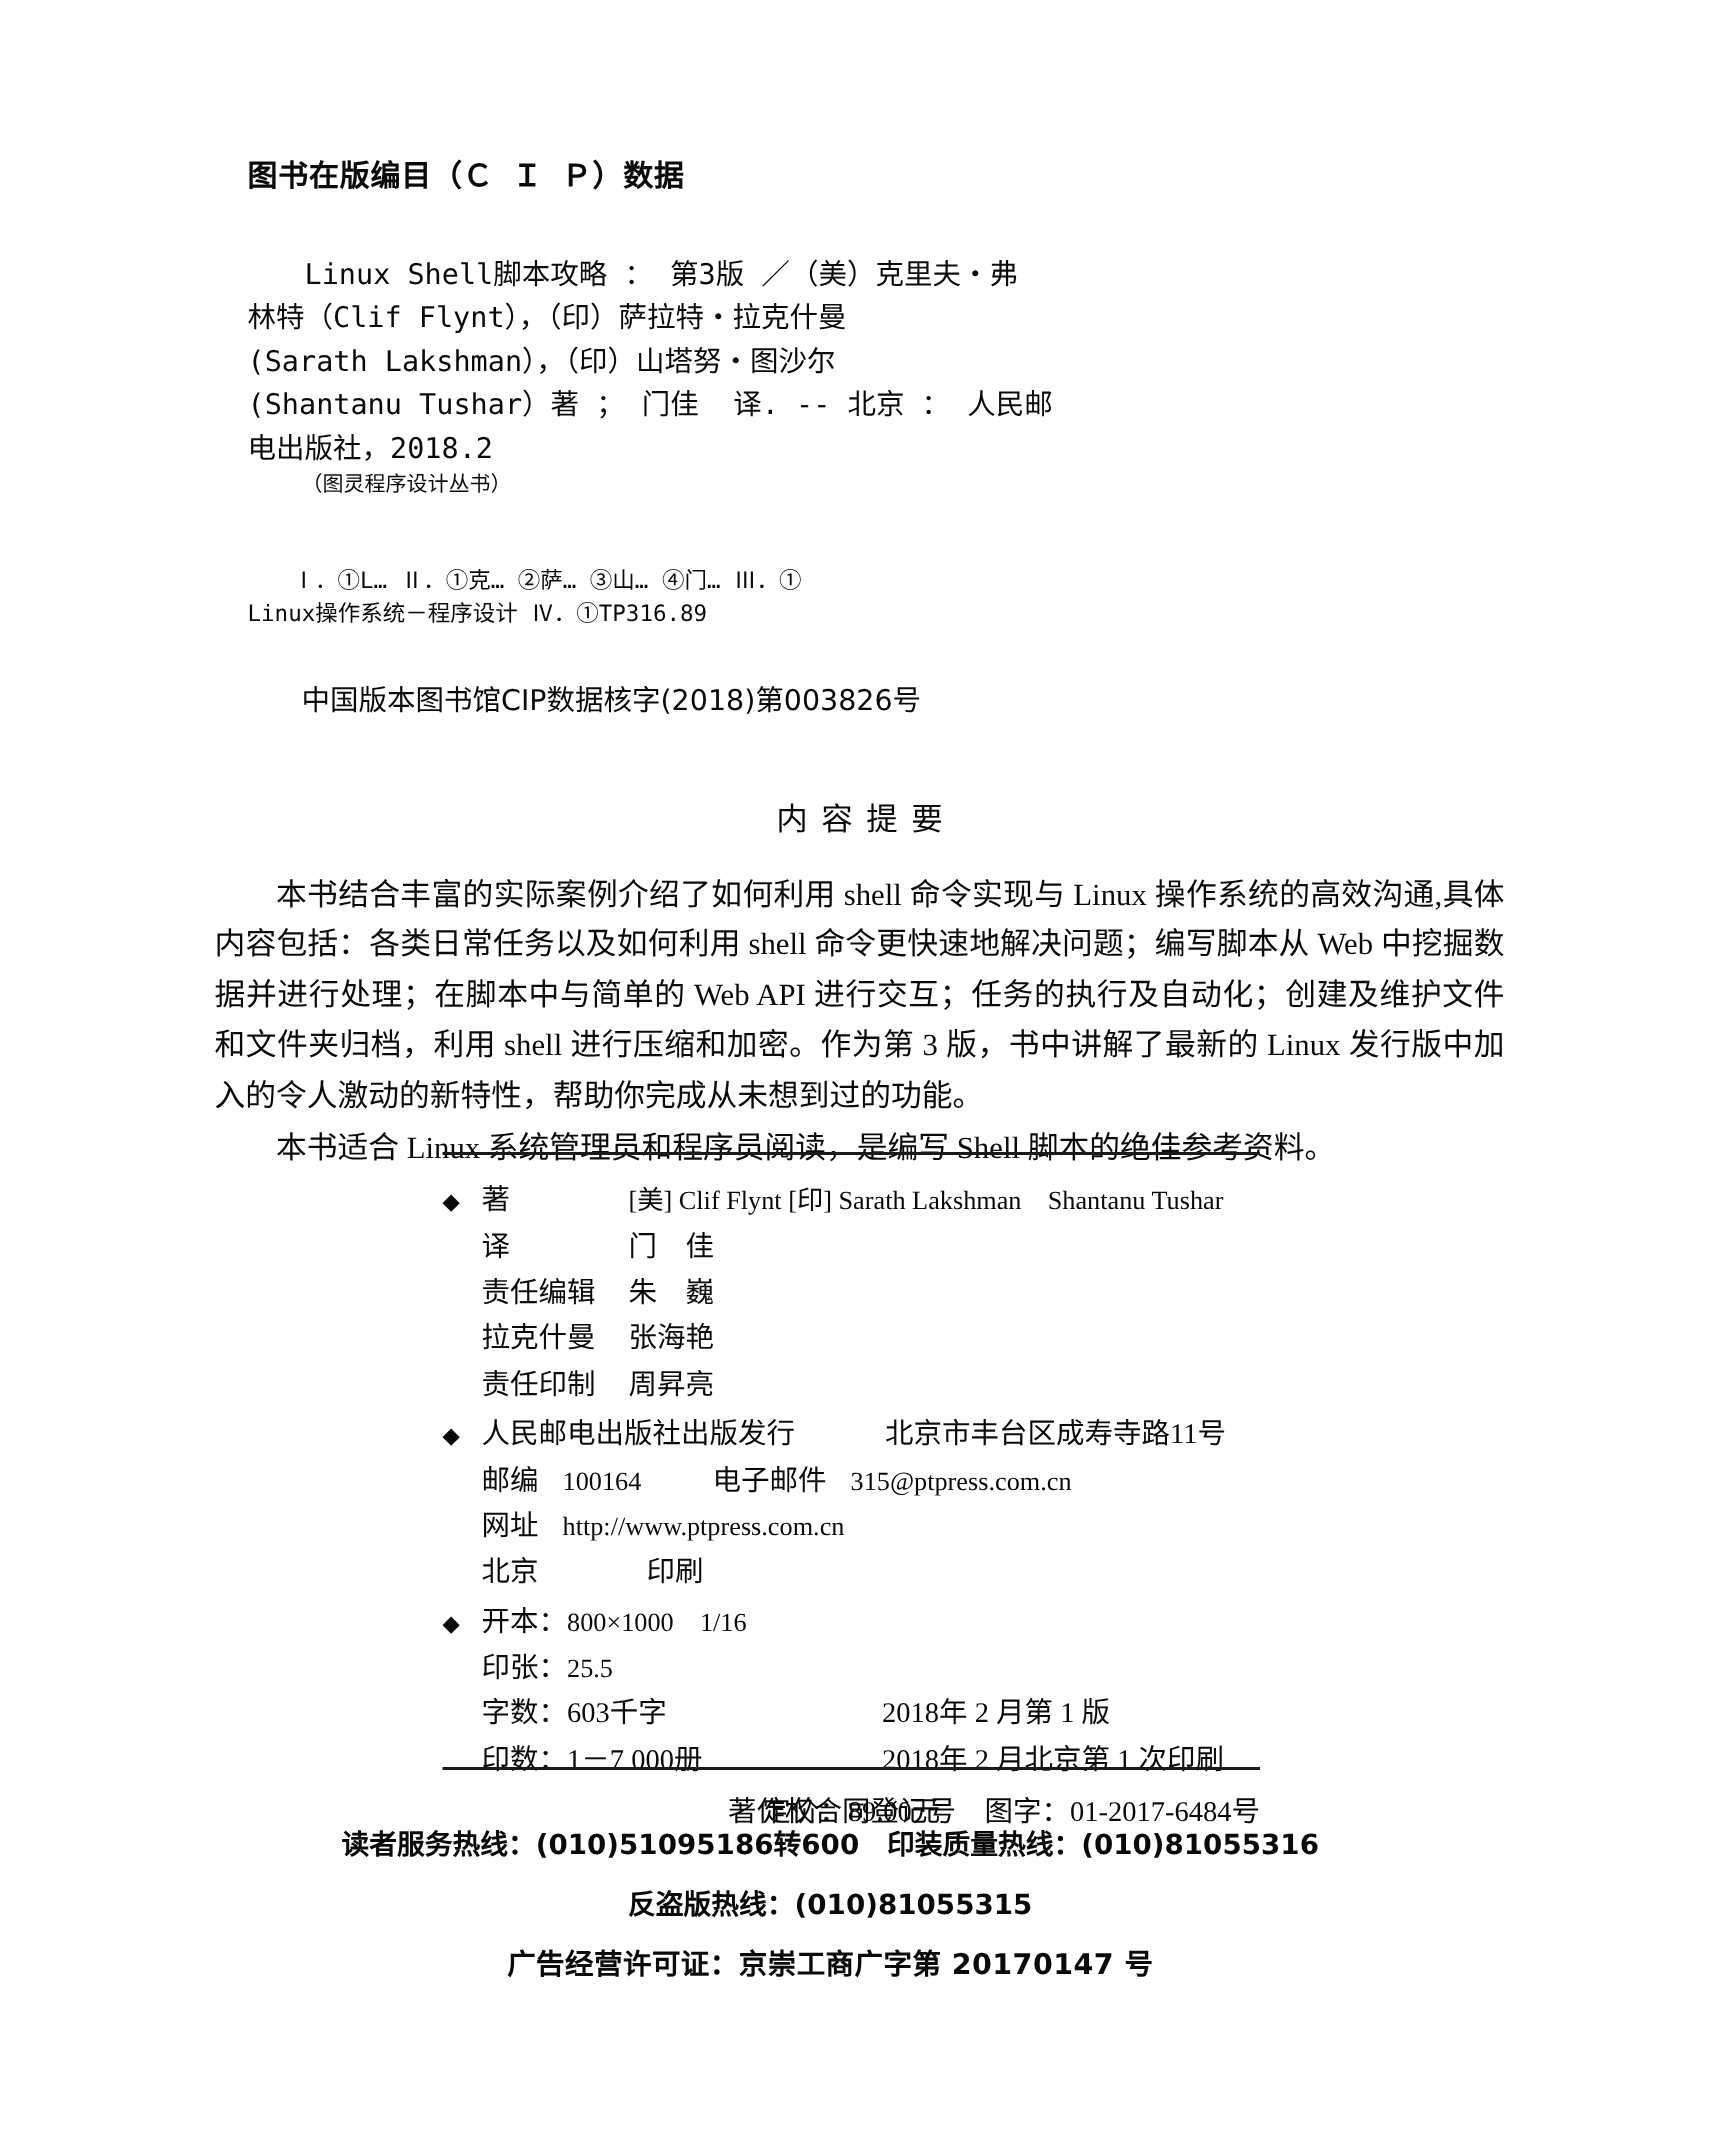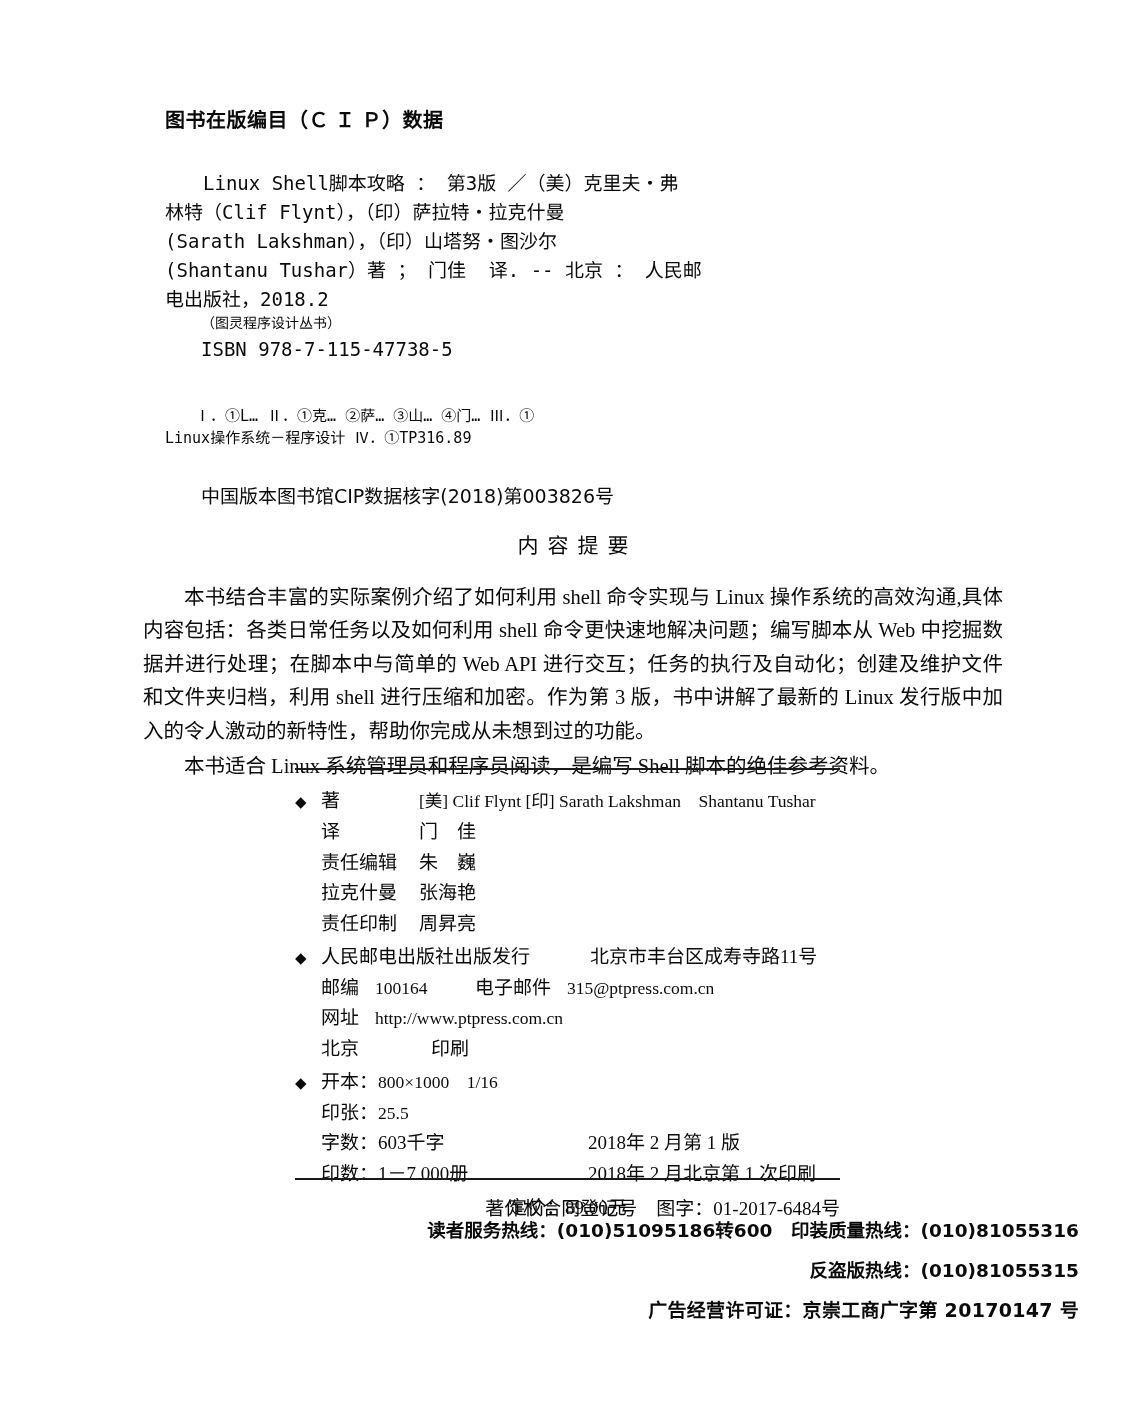--- a/index.html
+++ b/index.html
@@ -23,21 +23,21 @@
   }
 
   
   .cip-block {
     position: absolute;
     left: 165px;
     top: 107px;
     width: 760px;
   }
   .cip-heading {
-    font-family: Liberation Sans, sans-serif;
+    font-family: Liberation Mono, monospace;
     font-weight: bold;
     font-size: 20px;
     letter-spacing: 0.5px;
     line-height: 1.3;
     margin: 0 0 36px 0;
     white-space: pre;
   }
   .cip-body {
     font-family: "DejaVu Sans Mono", "Liberation Mono", monospace;
     font-size: 19px;
@@ -180,24 +180,24 @@
     width: 545px;
   }
   .price-line {
     text-align: center;
     font-family: "Liberation Serif", "DejaVu Serif", serif;
     font-size: 19px;
     margin-top: 12px;
   }
   .hotlines {
     position: absolute;
-    left: 0;
+    left: 14px;
     top: 1222px;
     width: 1079px;
-    text-align: right;
+    text-align: center;
     font-family: "DejaVu Sans", "Liberation Sans", sans-serif;
     font-weight: bold;
     font-size: 18.5px;
     line-height: 1;
   }
   .hotline-row { margin-bottom: 21px; }
   .hotline-row:last-child { margin-bottom: 0; }
   .hotline-row.ad { font-size: 19px; letter-spacing: 0.3px; }
 </style>
 </head>
@@ -206,21 +206,20 @@
 <div class="page">
 
   <section class="cip-block">
     <h1 class="cip-heading">图书在版编目（Ｃ Ｉ Ｐ）数据</h1>
     <p class="cip-body">　　Linux Shell脚本攻略 ： 第3版 ／（美）克里夫・弗
 林特（Clif Flynt），（印）萨拉特・拉克什曼
 (Sarath Lakshman），（印）山塔努・图沙尔
 (Shantanu Tushar）著 ； 门佳  译. -- 北京 ： 人民邮
 电出版社，2018.2</p>
     <p class="cip-series">（图灵程序设计丛书）</p>
-    <p class="cip-isbn">ISBN 978-7-115-47738-5</p>
     <p class="cip-class">　　Ⅰ．①L… Ⅱ．①克… ②萨… ③山… ④门… Ⅲ．①
 Linux操作系统－程序设计 Ⅳ．①TP316.89</p>
     <p class="cip-verify">中国版本图书馆CIP数据核字(2018)第003826号</p>
   </section>
 
   <section class="summary-block">
     <h2 class="summary-title">内容提要</h2>
     <p class="summary-para">本书结合丰富的实际案例介绍了如何利用 shell 命令实现与 Linux 操作系统的高效沟通,具体内容包括：各类日常任务以及如何利用 shell 命令更快速地解决问题；编写脚本从 Web 中挖掘数据并进行处理；在脚本中与简单的 Web API 进行交互；任务的执行及自动化；创建及维护文件和文件夹归档，利用 shell 进行压缩和加密。作为第 3 版，书中讲解了最新的 Linux 发行版中加入的令人激动的新特性，帮助你完成从未想到过的功能。</p>
     <p class="summary-para">本书适合 Linux 系统管理员和程序员阅读，是编写 Shell 脚本的绝佳参考资料。</p>
   </section>

